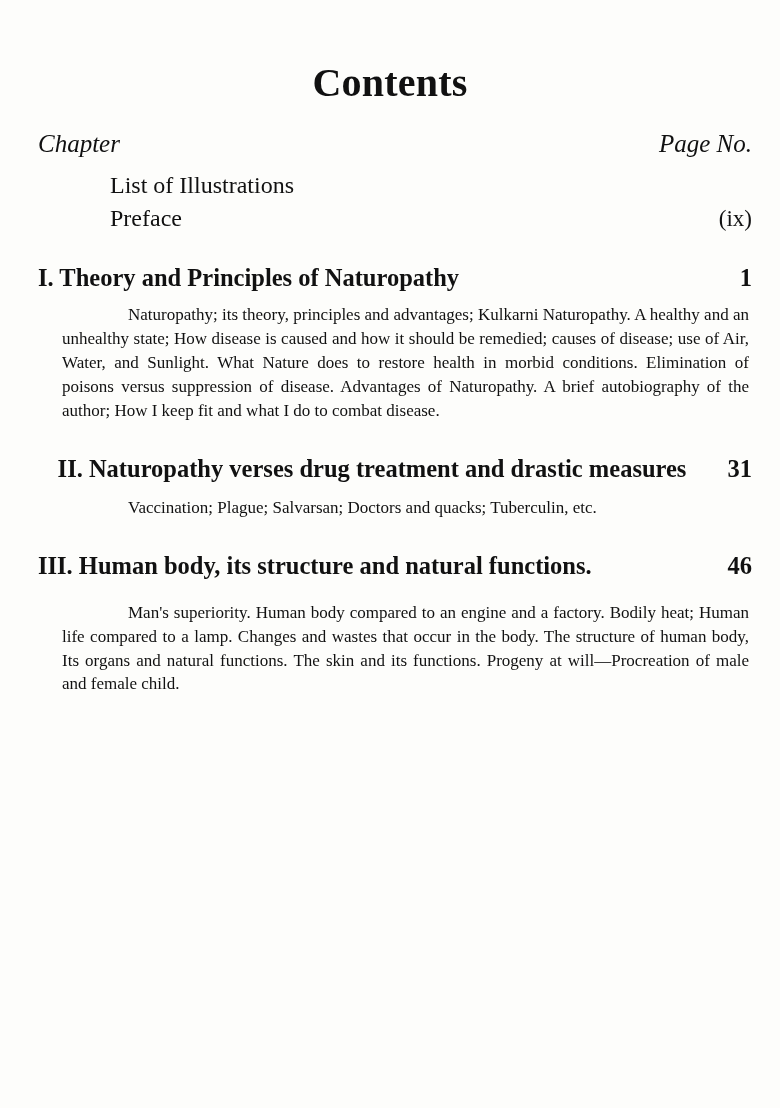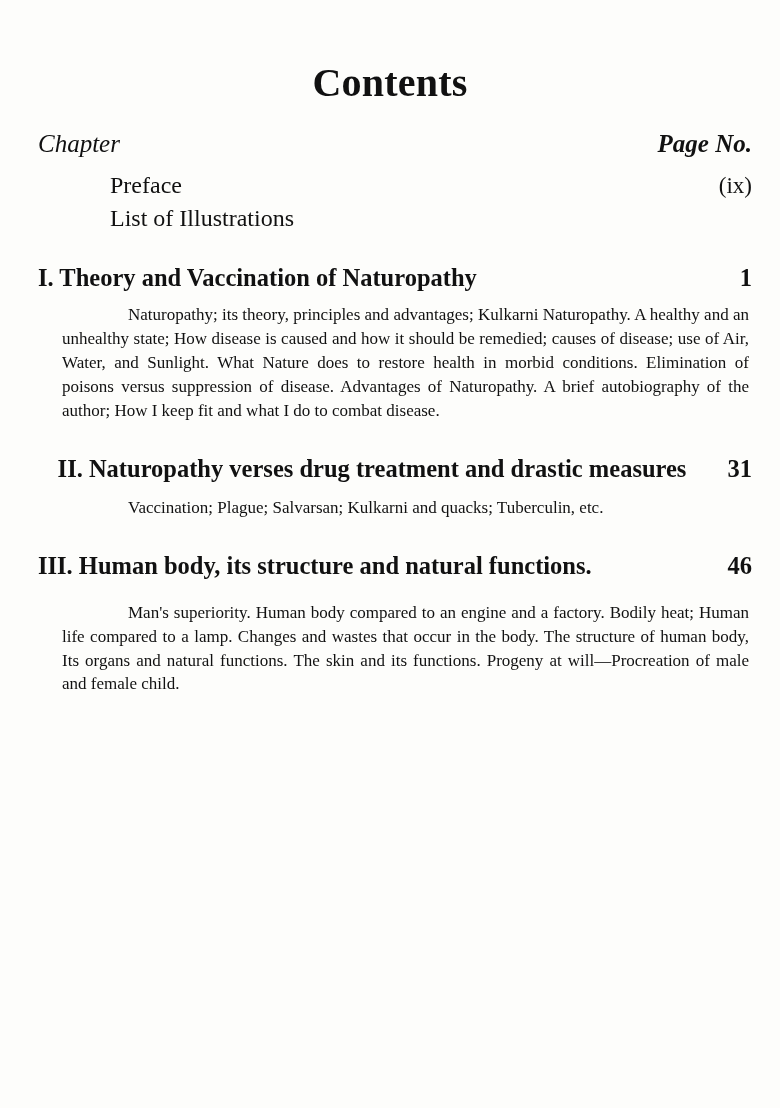--- a/index.html
+++ b/index.html
@@ -41,21 +41,21 @@
   .col-head {
     margin-top: 26px;
     padding: 0 28px 0 38px;
     display: flex;
     justify-content: space-between;
     align-items: baseline;
     font-style: italic;
     font-size: 25px;
   }
   .col-head-left { white-space: nowrap; }
-  .col-head-right { white-space: nowrap; font-weight: bold; }
+  .col-head-right { white-space: nowrap; }
 
   
   .front-list {
     margin-top: 11px;
     padding: 0 28px 0 110px;
   }
   .front-row {
     display: flex;
     justify-content: space-between;
     align-items: baseline;
@@ -117,43 +117,43 @@
 
   <h1 class="doc-title">Contents</h1>
 
   <div class="col-head">
     <span class="col-head-left">Chapter</span>
     <span class="col-head-right">Page No.</span>
   </div>
 
   <div class="front-list">
     <div class="front-row">
+      <span>List of Illustrations</span>
+      <span class="fm-page"></span>
+    </div>
+    <div class="front-row">
       <span>Preface</span>
       <span class="fm-page">(ix)</span>
-    </div>
-    <div class="front-row">
-      <span>List of Illustrations</span>
-      <span class="fm-page"></span>
     </div>
   </div>
 
   <div class="chapter chapter-1">
     <div class="chap-head">
-      <span class="chap-title">I. Theory and Vaccination of Naturopathy</span>
+      <span class="chap-title">I. Theory and Principles of Naturopathy</span>
       <span class="chap-page">1</span>
     </div>
     <p class="chap-desc">Naturopathy; its theory, principles and advantages; Kulkarni Naturopathy. A healthy and an unhealthy state; How disease is caused and how it should be remedied; causes of disease; use of Air, Water, and Sunlight. What Nature does to restore health in morbid conditions. Elimination of poisons versus suppression of disease. Advantages of Naturopathy. A brief autobiography of the author; How I keep fit and what I do to combat disease.</p>
   </div>
 
   <div class="chapter chapter-2">
     <div class="chap-head two-line">
       <span class="chap-title wrap">II. Naturopathy verses drug treatment and drastic measures</span>
       <span class="chap-page">31</span>
     </div>
-    <p class="chap-desc">Vaccination; Plague; Salvarsan; Kulkarni and quacks; Tuberculin, etc.</p>
+    <p class="chap-desc">Vaccination; Plague; Salvarsan; Doctors and quacks; Tuberculin, etc.</p>
   </div>
 
   <div class="chapter chapter-3">
     <div class="chap-head">
       <span class="chap-title">III. Human body, its structure and natural functions.</span>
       <span class="chap-page">46</span>
     </div>
     <p class="chap-desc">Man's superiority. Human body compared to an engine and a factory. Bodily heat; Human life compared to a lamp. Changes and wastes that occur in the body. The structure of human body, Its organs and natural functions. The skin and its functions. Progeny at will—Procreation of male and female child.</p>
   </div>
 

